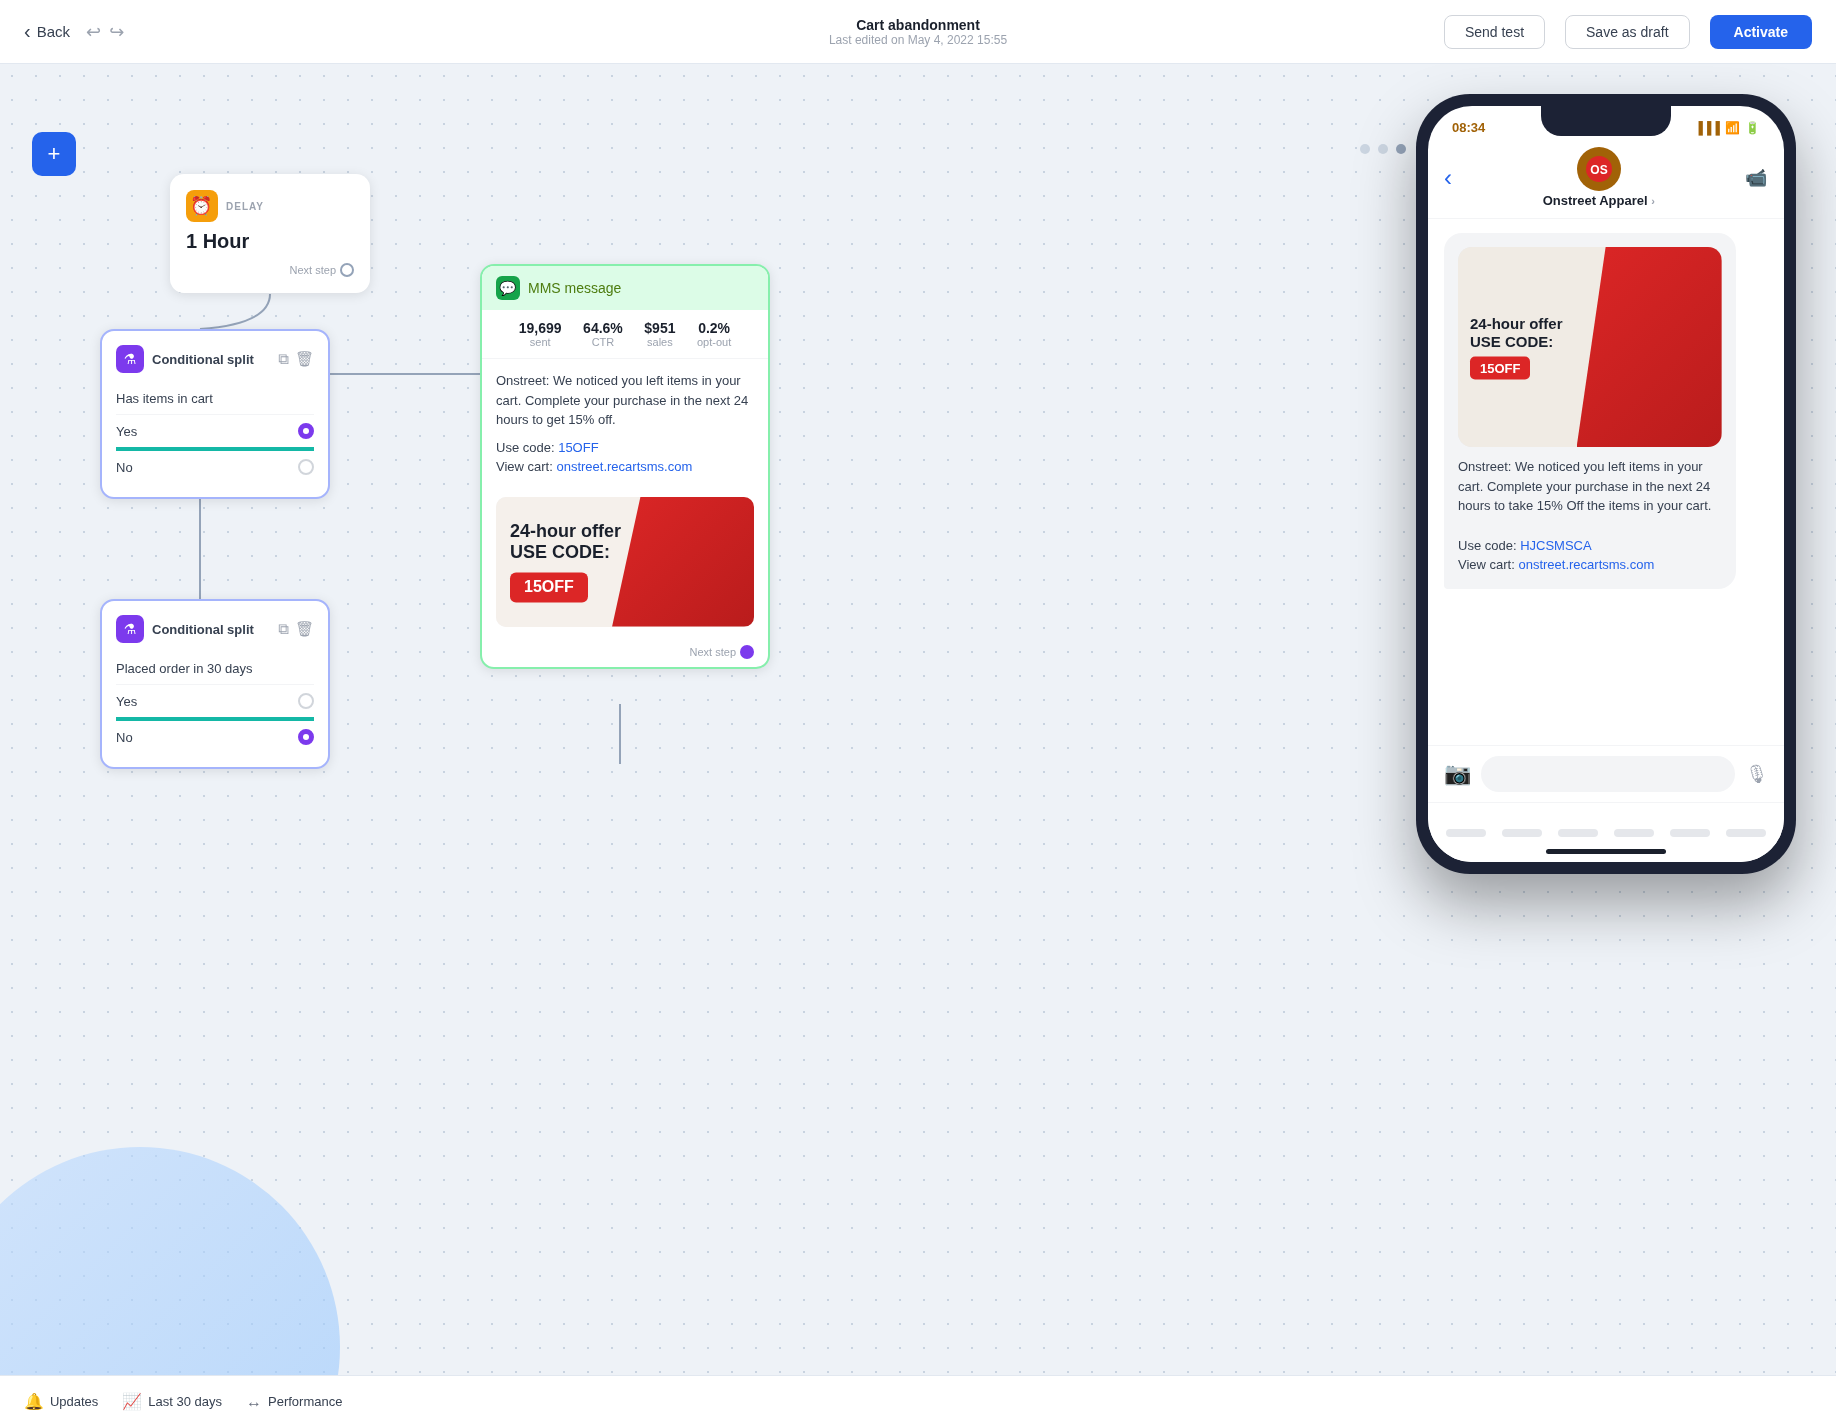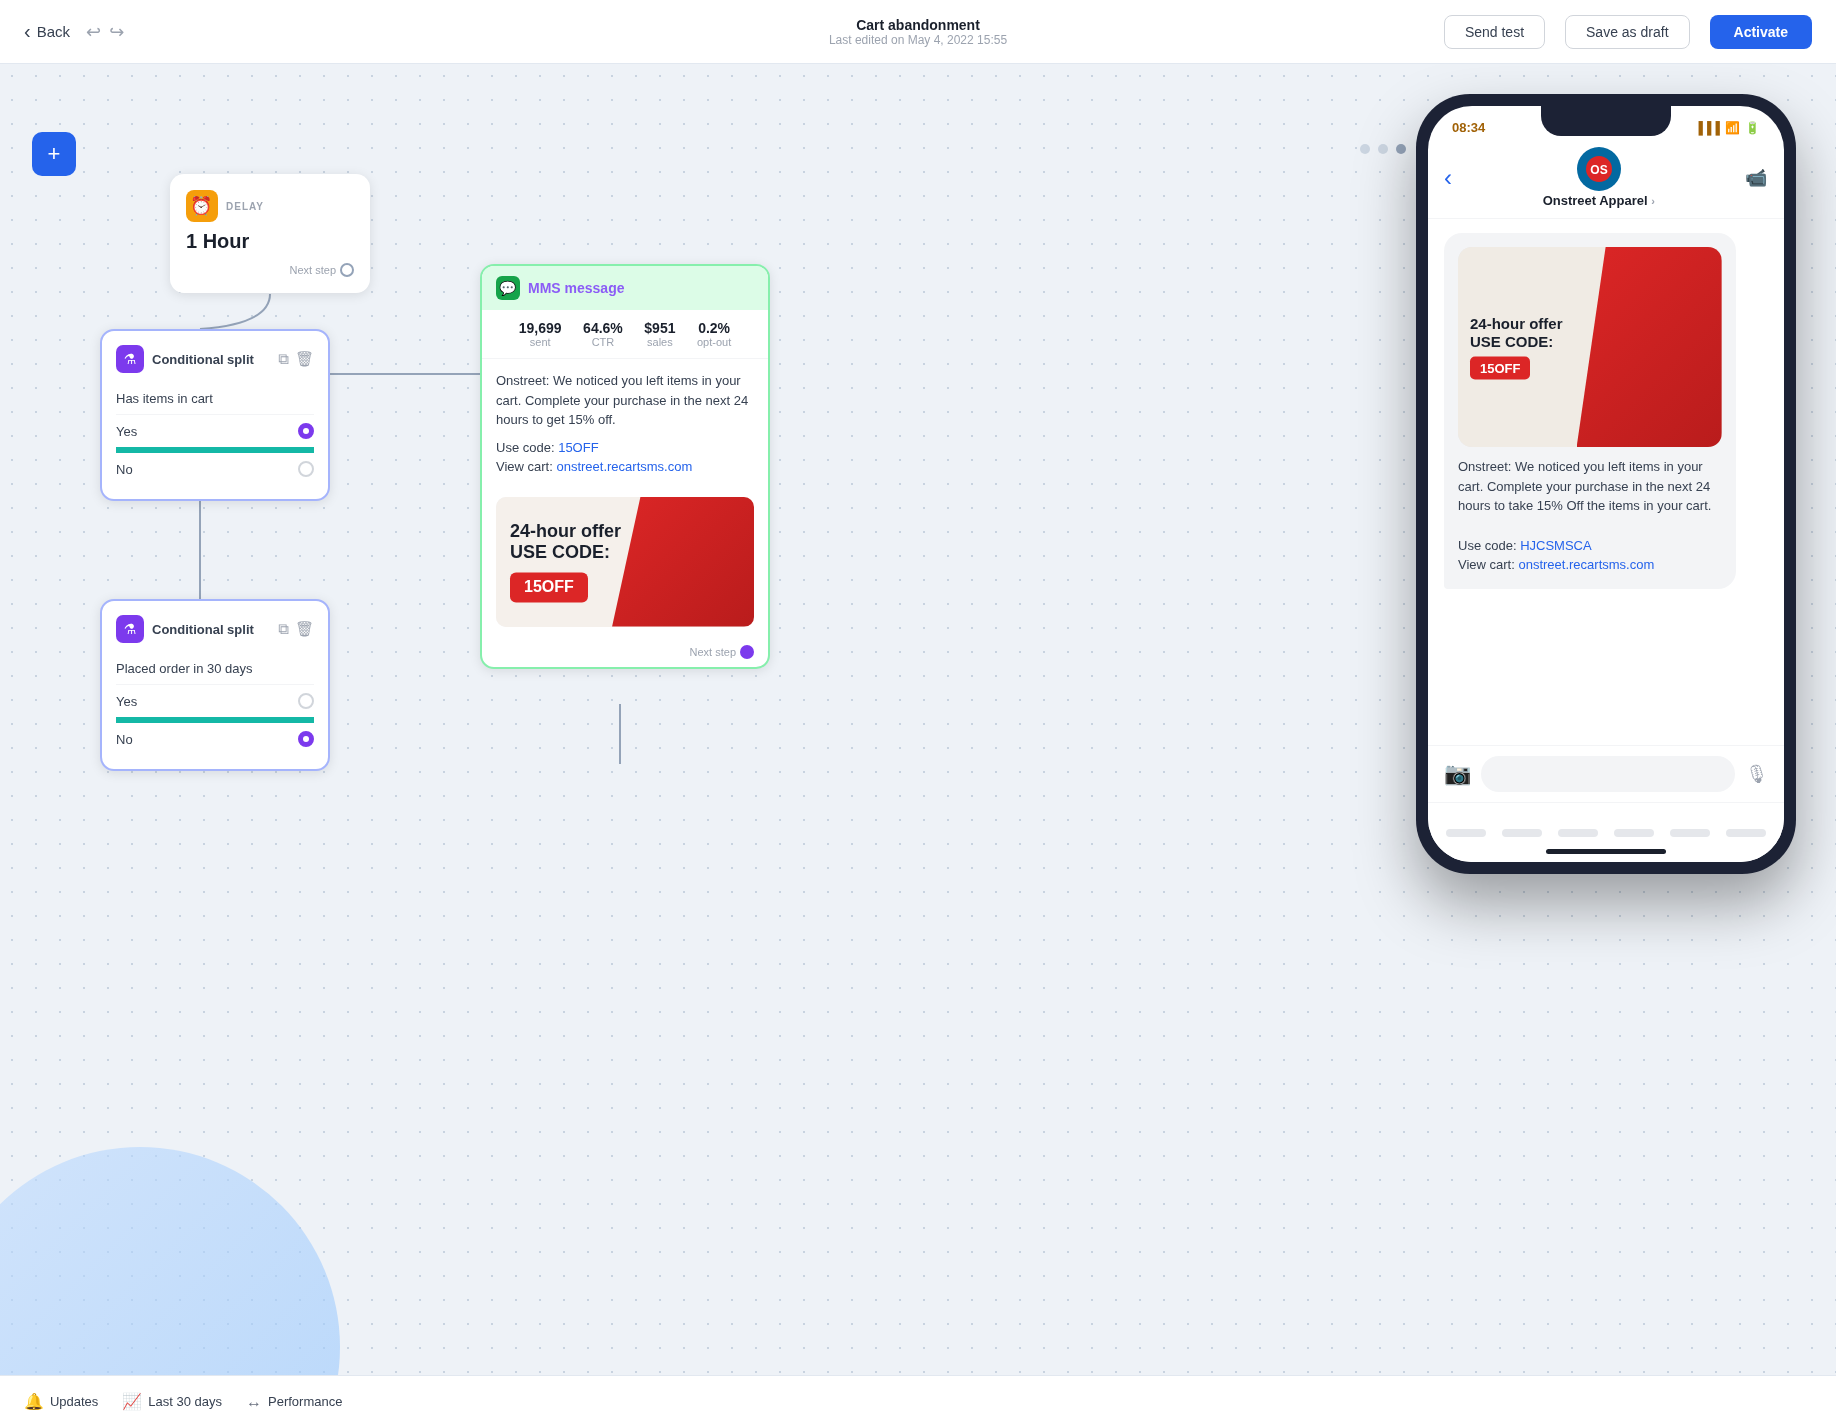--- a/index.html
+++ b/index.html
@@ -63,35 +63,35 @@
     }
     .split-node-1 { top: 265px; left: 100px; }
     .split-node-2 { top: 535px; left: 100px; }
     .split-header { display: flex; align-items: center; justify-content: space-between; margin-bottom: 10px; }
     .split-header-left { display: flex; align-items: center; gap: 8px; }
     .split-icon { width: 28px; height: 28px; background: #7c3aed; border-radius: 7px; display: flex; align-items: center; justify-content: center; }
     .split-title { font-size: 13px; font-weight: 600; color: #374151; }
     .split-actions { display: flex; gap: 6px; }
     .split-actions span { font-size: 14px; color: #9ca3af; cursor: pointer; }
     .split-condition { font-size: 13px; color: #374151; padding: 8px 0; border-bottom: 1px solid #f3f4f6; }
-    .split-row { display: flex; align-items: center; justify-content: space-between; padding: 8px 0; border-bottom: 6px solid #14b8a6; }
+    .split-row { display: flex; align-items: center; justify-content: space-between; padding: 8px 0; border-bottom: 4px solid #14b8a6; }
     .split-row:last-child { border-bottom: none; }
     .split-row-label { font-size: 13px; color: #374151; }
     .radio-filled { width: 16px; height: 16px; border-radius: 50%; border: 2px solid #7c3aed; background: #7c3aed; display: flex; align-items: center; justify-content: center; }
     .radio-filled::after { content: ''; width: 6px; height: 6px; background: #fff; border-radius: 50%; }
     .radio-empty { width: 16px; height: 16px; border-radius: 50%; border: 2px solid #d1d5db; background: #fff; }
 
     
     .mms-node {
       top: 200px; left: 480px; width: 290px;
       border: 2px solid #86efac;
     }
     .mms-header { background: #dcfce7; border-radius: 12px 12px 0 0; padding: 10px 14px; display: flex; align-items: center; gap: 8px; }
     .mms-icon { width: 24px; height: 24px; background: #16a34a; border-radius: 6px; display: flex; align-items: center; justify-content: center; }
-    .mms-title { font-size: 14px; font-weight: 700; color: #8b5cf6; }
+    .mms-title { font-size: 14px; font-weight: 400; color: #4d7c0f; }
     .mms-stats { display: flex; justify-content: space-around; padding: 10px 26px; border-bottom: 1px solid #f3f4f6; }
     .stat { text-align: center; }
     .stat-value { font-size: 14px; font-weight: 700; color: #1a202c; }
     .stat-label { font-size: 11px; color: #9ca3af; }
     .mms-body { padding: 12px 14px; font-size: 13px; color: #374151; line-height: 1.5; }
     .mms-link { color: #2563eb; }
     .mms-image { margin: 8px 14px; border-radius: 10px; overflow: hidden; background: #f3f4f6; height: 130px; display: flex; align-items: center; justify-content: center; position: relative; }
 
     
     .phone-container {
@@ -394,21 +394,21 @@
           <div class="phone-status-icons">
             <span style="font-size:12px;">▐▐▐</span>
             <span style="font-size:12px;">📶</span>
             <span style="font-size:12px;">🔋</span>
           </div>
         </div>
 
         <div class="chat-header">
           <span class="chat-back" style="color:#2563eb;font-size:24px;">‹</span>
           <div class="chat-header-center">
-            <div class="chat-avatar" style="background:#0369a1;">
+            <div class="chat-avatar" style="background:#a16207;">
               <svg width="28" height="28" viewBox="0 0 28 28">
                 <circle cx="14" cy="14" r="13" fill="#dc2626"></circle>
                 <text x="14" y="19" text-anchor="middle" fill="white" font-size="12" font-weight="bold">OS</text>
               </svg>
             </div>
             <div style="font-size:13px;font-weight:600;color:#1a202c;">
               <span>Onstreet Apparel</span>
               <span style="font-size:11px;color:#9ca3af;"> ›</span>
             </div>
           </div>

